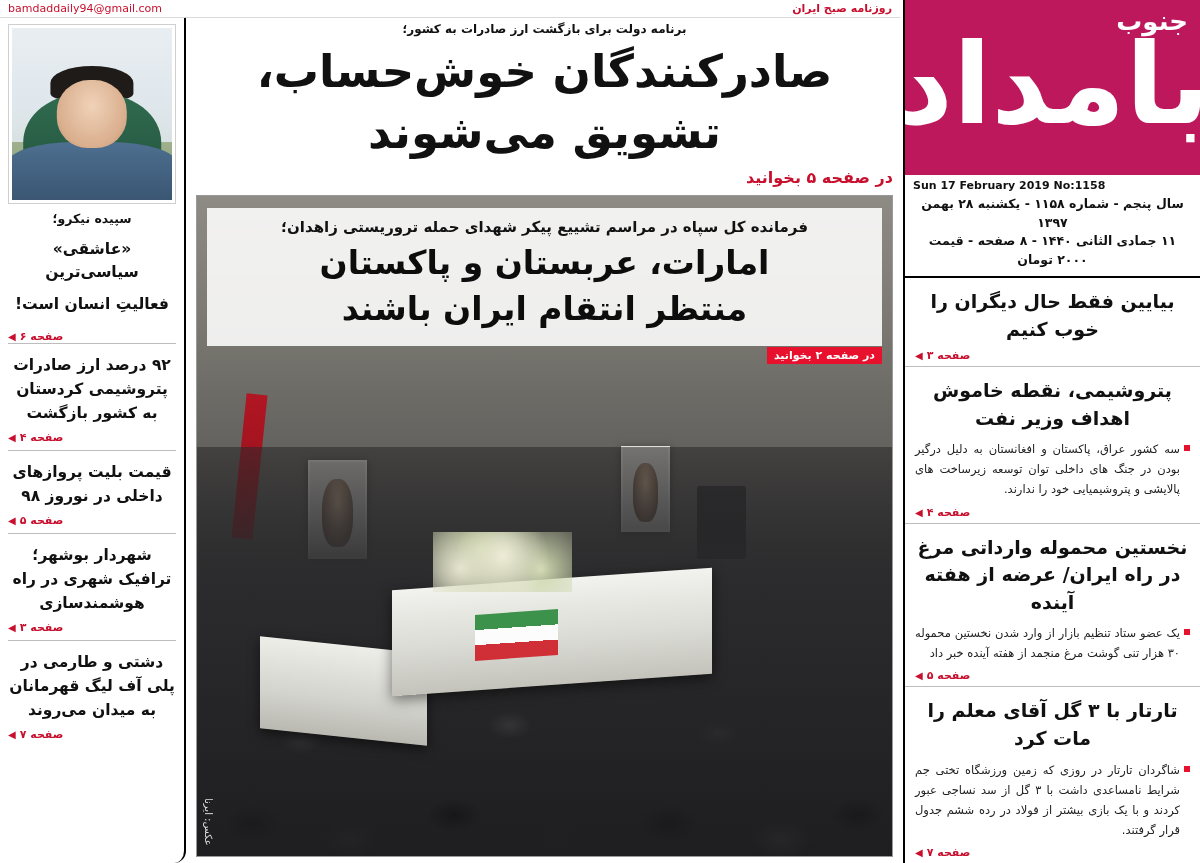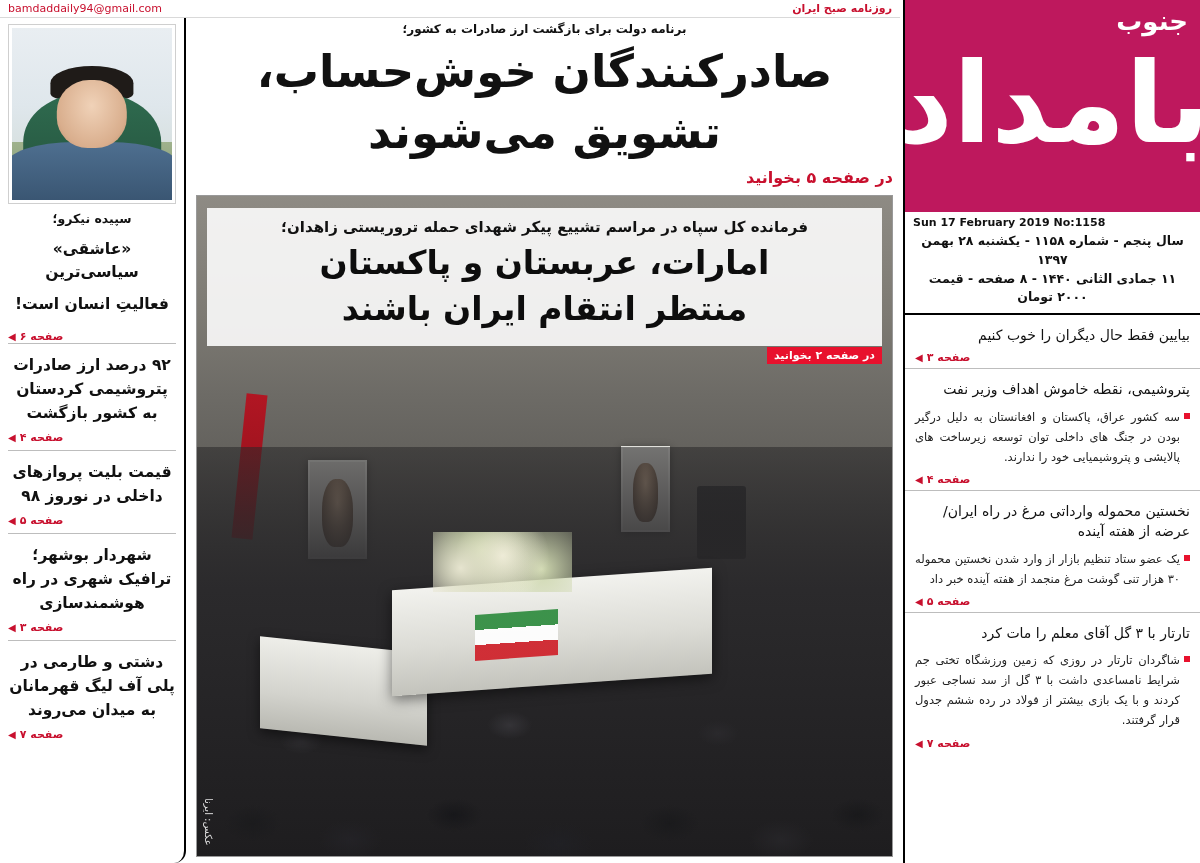--- a/index.html
+++ b/index.html
@@ -99,25 +99,25 @@
     line-height: 1.5;
     font-weight: bold;
   }
 
   .side-article {
     padding: 10px 10px 4px 10px;
     border-bottom: 1px solid #bdbdbd;
   }
   .side-article:last-child { border-bottom: none; }
   .side-title {
-    font-size: 14px;
-    font-weight: normal;
+    font-size: 19px;
+    font-weight: bold;
     line-height: 1.45;
     color: #111;
-    text-align: right;
+    text-align: center;
   }
   .side-lead {
     font-size: 11.5px;
     line-height: 1.75;
     color: #222;
     text-align: justify;
     margin-top: 7px;
     padding-right: 10px;
     position: relative;
   }

